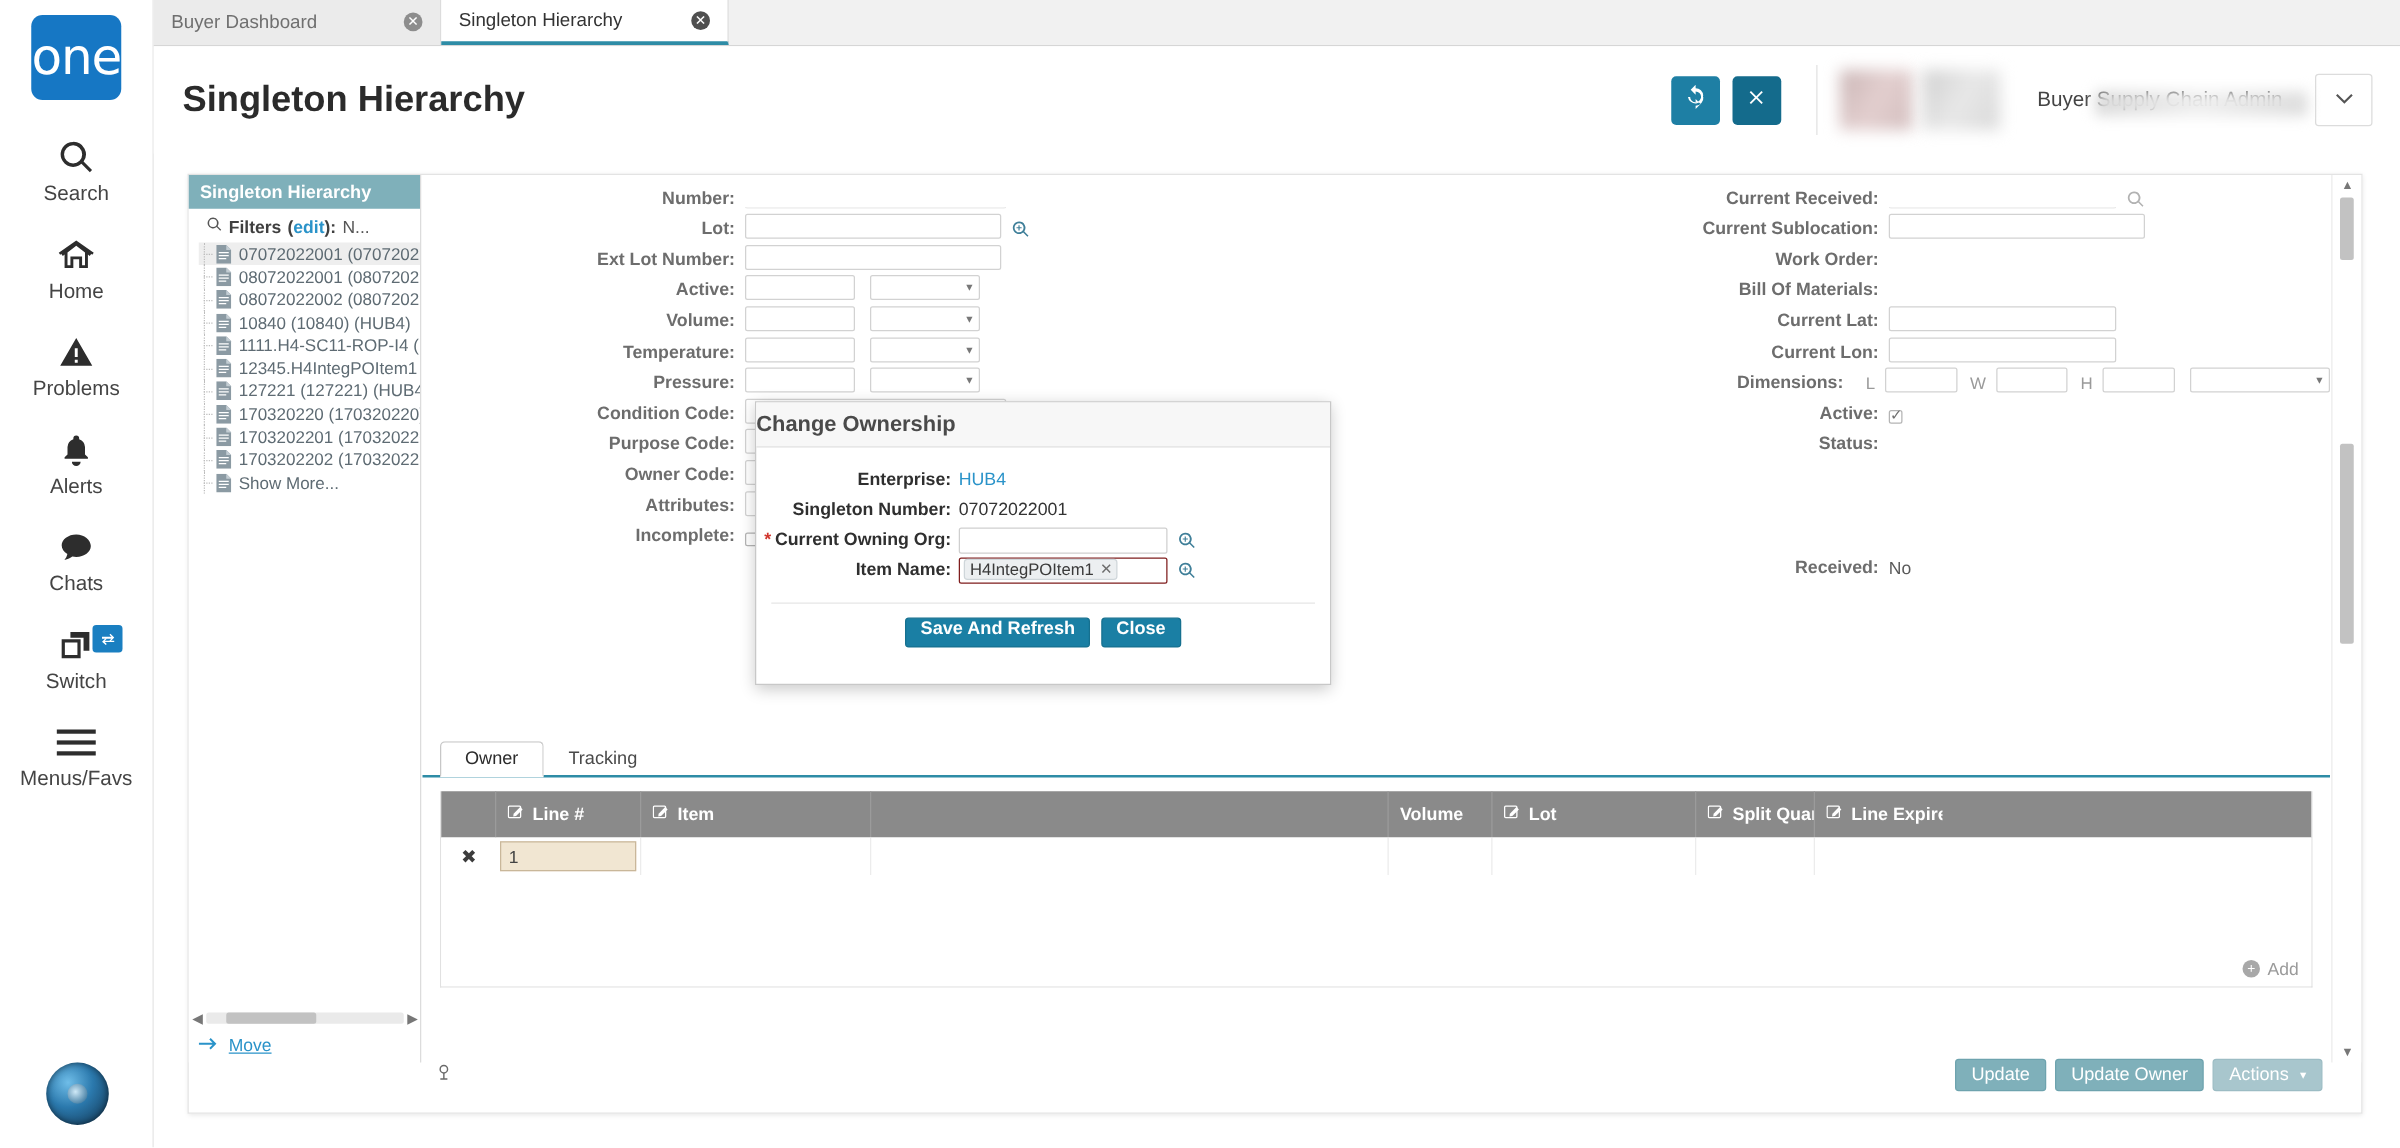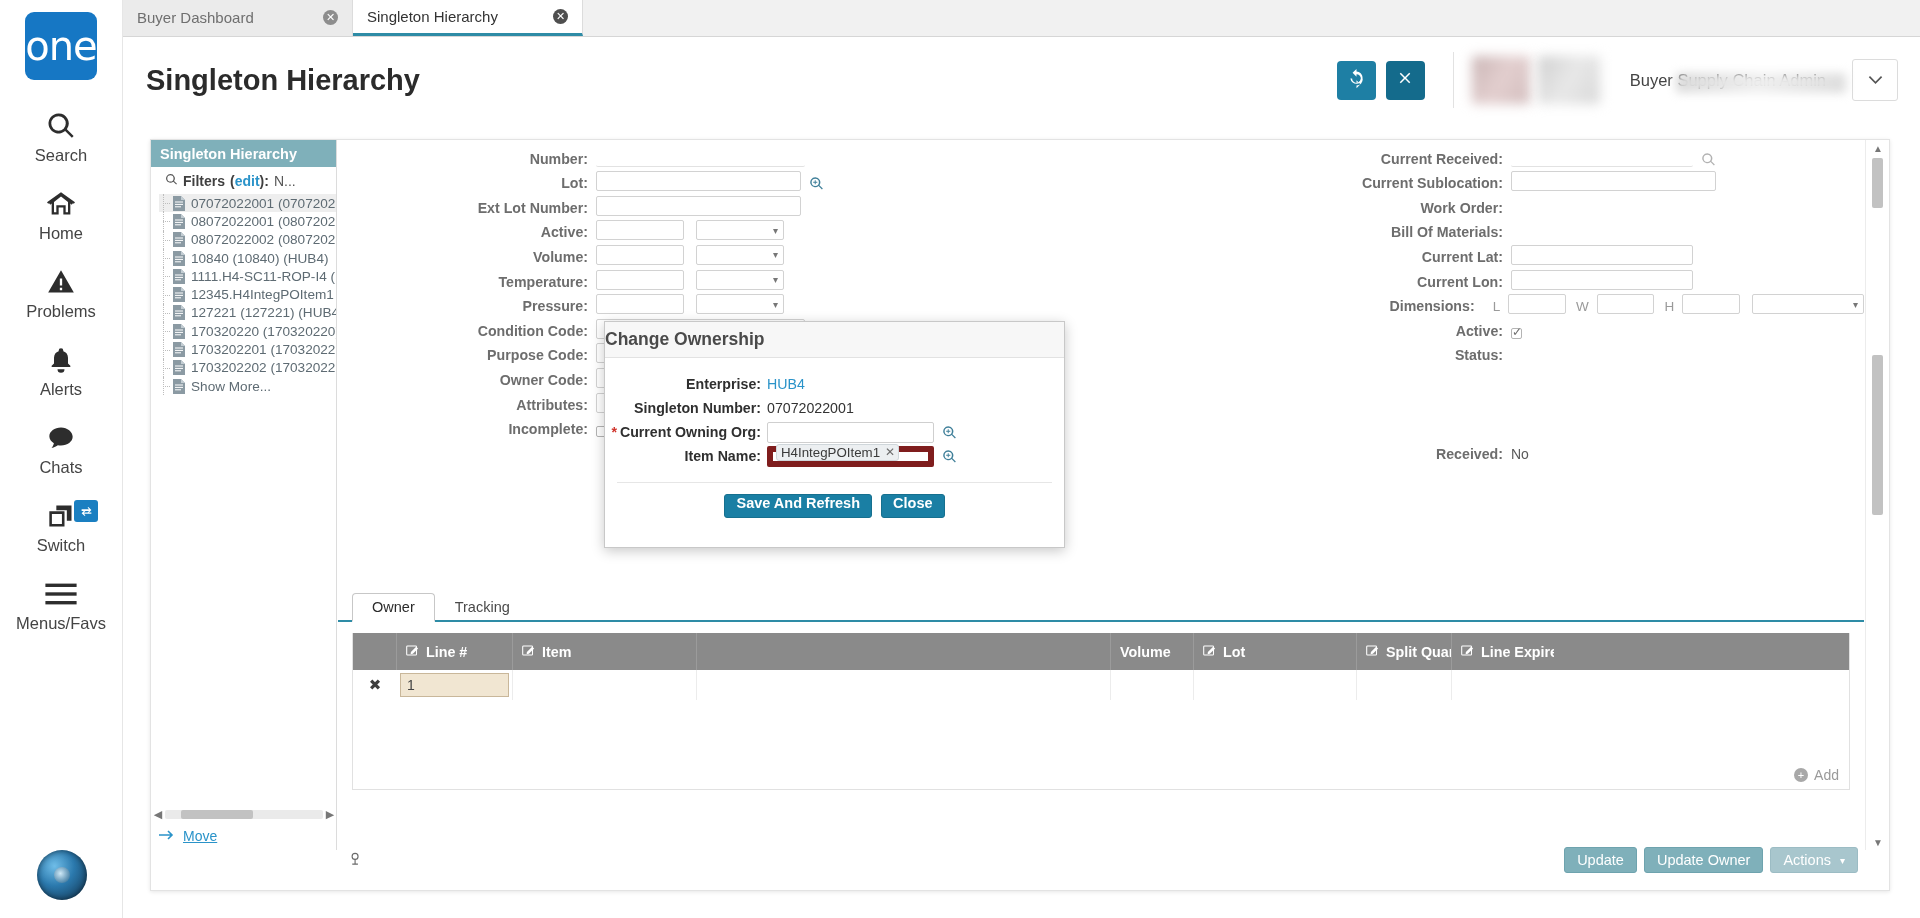--- a/index.html
+++ b/index.html
@@ -292,22 +292,22 @@
   .mrow { display:flex; align-items:center; height:24px; margin-bottom:0px; }
   .mlabel {
     width:162px; text-align:right; padding-right:6px;
     font-size:14.2px; font-weight:bold; color:#2f2f2f; white-space:nowrap;
   }
   .mval { font-size:14.2px; color:#333; }
   .mval.link { color:#2a93c9;text-align:center; }
   .req { color:#d0342c; margin-right:3px; font-weight:bold; }
   .minp { width:167px; height:21px; border:1px solid #cfcfcf; background:#fff; border-radius:2px; }
   .chiprow {
-    width:167px; height:21px; border:6px solid #7f1d1d; background:#fff; border-radius:2px;
-    display:flex; align-items:flex-end; padding-left:3px;
+    width:167px; height:21px; border:1px solid #7f1d1d; background:#fff; border-radius:2px;
+    display:flex; align-items:flex-start; padding-left:3px;
   }
   .chip {
     background:#eceff1; border:1px solid #cfd6da; border-radius:3px;
     font-size:13.3px; color:#3a3a3a; padding:0 3px 0 4px; height:17px;
     display:flex; align-items:center; gap:5px;
   }
   .chip-x { color:#6d6d6d; font-size:12px; cursor:pointer; }
   .modal-sep { margin:14px 12px 0 12px; border-top:1px solid #e6e6e6; }
   .modal-foot {
     display:flex; justify-content:center; gap:9px; margin-top:11px;

